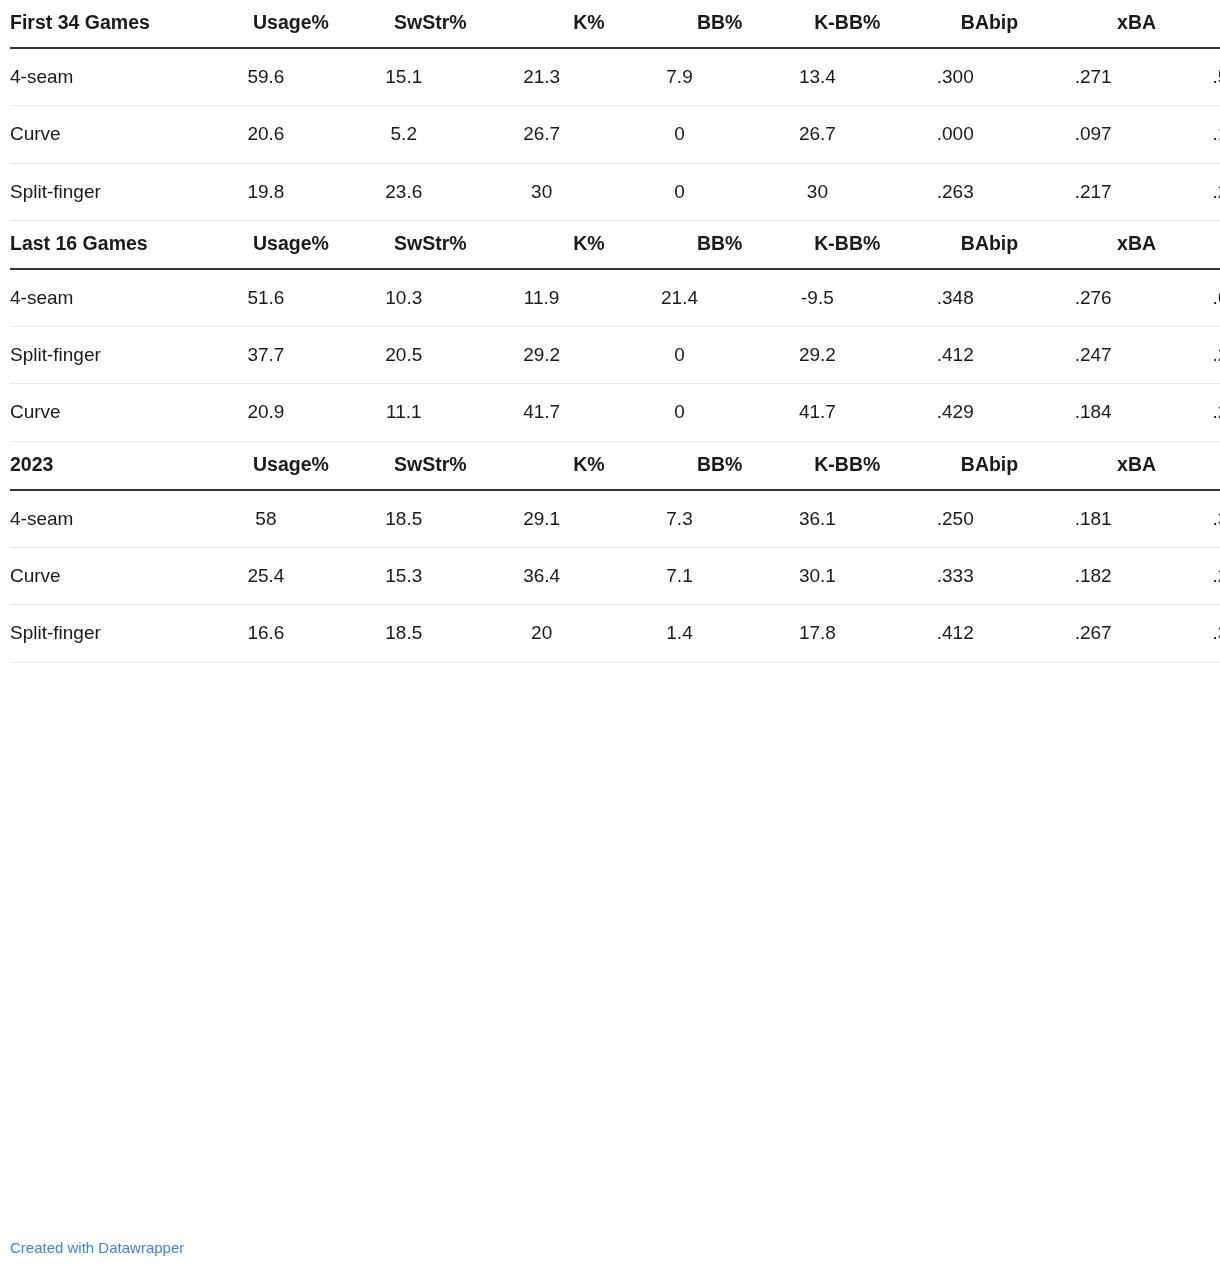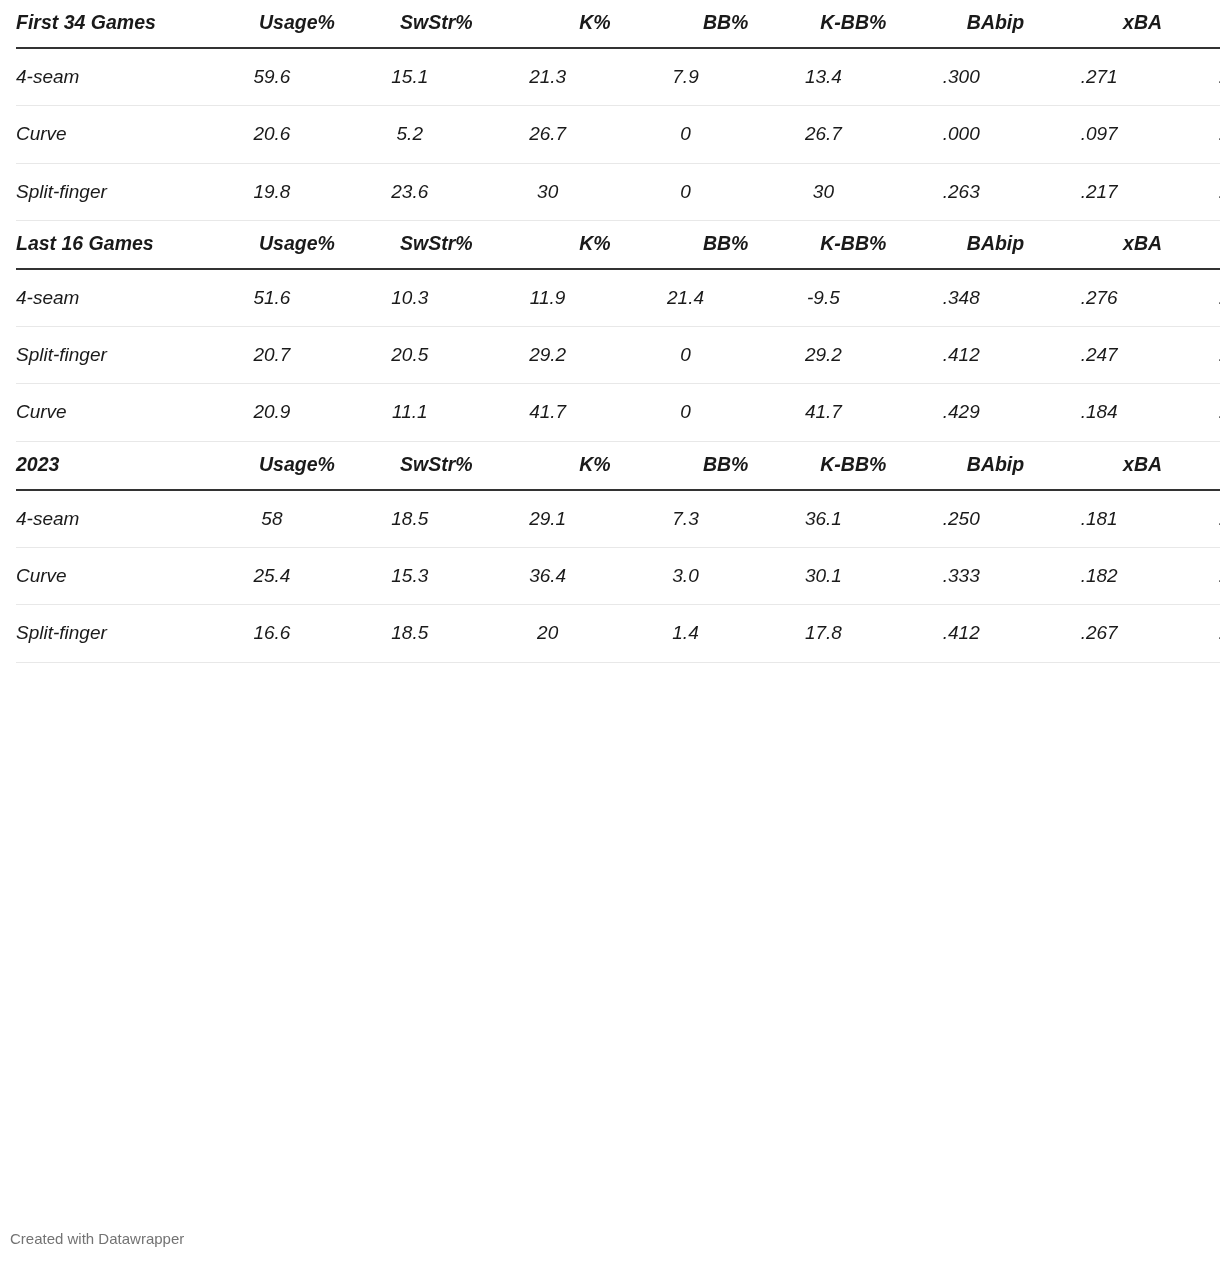--- a/index.html
+++ b/index.html
@@ -15,22 +15,21 @@
     color: #1a1a1a;
   }
   .page {
     position: relative;
     width: 1220px;
     height: 1282px;
     box-sizing: border-box;
     padding: 0 0 0 0;
   }
   .tables-wrap {
-    padding: 0 0 0 16px;
-    font-style: italic;
+    padding: 0 0 0 10px;
   }
   table.stat-table {
     border-collapse: collapse;
     table-layout: fixed;
     width: 1290px;
     font-size: 19px;
   }
   table.stat-table col.c-label { width: 160px; }
   table.stat-table col.c-val { width: 118px; }
 
@@ -64,23 +63,23 @@
     padding-right: 10px;
   }
   table.stat-table tbody tr:last-child td {
     border-bottom: 1px solid #e8e8e8;
   }
   .block + .block { margin-top: 0; }
 
   .footer {
     position: absolute;
     left: 10px;
-    bottom: 35px;
+    bottom: 26px;
     font-size: 15px;
-    color: #737373;
+    color: #3b82f6;
     font-family: "Liberation Sans", sans-serif;
     text-align: center;
   }
 </style>
 </head>
 <body>
 
 <div class="page">
   <div class="tables-wrap">
 
@@ -181,21 +180,21 @@
             <td>10.3</td>
             <td>11.9</td>
             <td>21.4</td>
             <td>-9.5</td>
             <td>.348</td>
             <td>.276</td>
             <td>.614</td>
           </tr>
           <tr>
             <td class="lbl">Split-finger</td>
-            <td>20.7</td>
+            <td>37.7</td>
             <td>20.5</td>
             <td>29.2</td>
             <td>0</td>
             <td>29.2</td>
             <td>.412</td>
             <td>.247</td>
             <td>.288</td>
           </tr>
           <tr>
             <td class="lbl">Curve</td>
@@ -248,21 +247,21 @@
             <td>36.1</td>
             <td>.250</td>
             <td>.181</td>
             <td>.332</td>
           </tr>
           <tr>
             <td class="lbl">Curve</td>
             <td>25.4</td>
             <td>15.3</td>
             <td>36.4</td>
-            <td>3.0</td>
+            <td>7.1</td>
             <td>30.1</td>
             <td>.333</td>
             <td>.182</td>
             <td>.237</td>
           </tr>
           <tr>
             <td class="lbl">Split-finger</td>
             <td>16.6</td>
             <td>18.5</td>
             <td>20</td>

